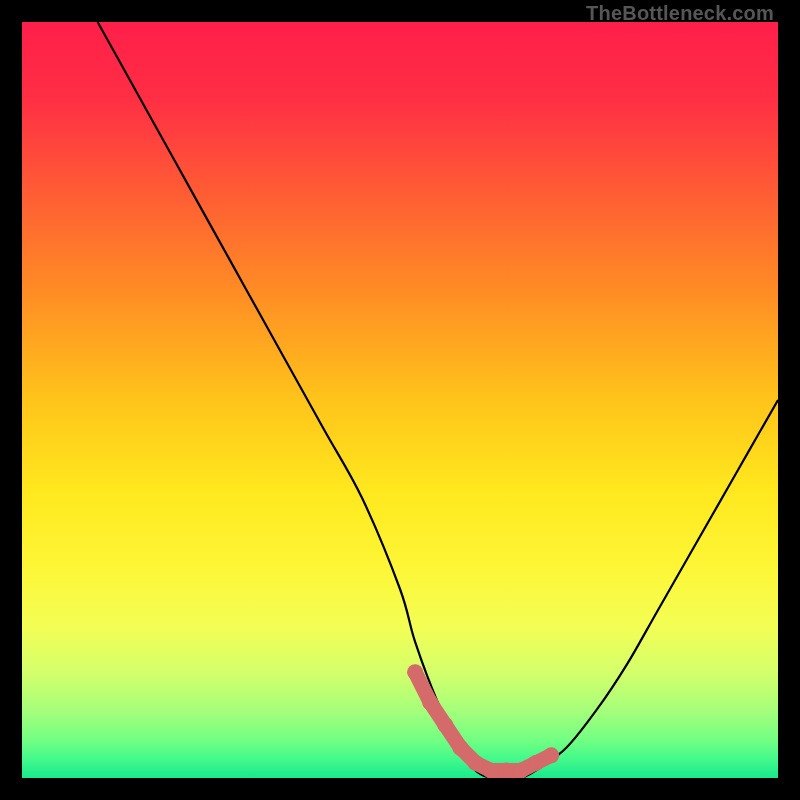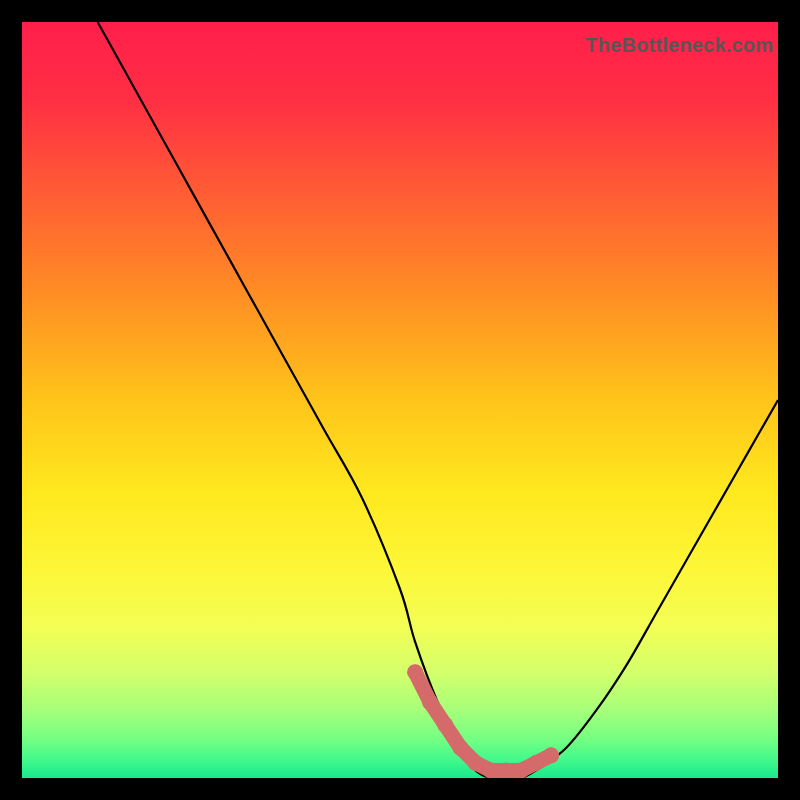--- a/index.html
+++ b/index.html
@@ -24,21 +24,20 @@
   }
   .watermark {
     position: absolute;
     top: 2px;
     right: 26px;
     font-family: Arial, Helvetica, sans-serif;
     font-size: 20px;
     font-weight: 600;
     color: #565656;
     letter-spacing: 0.2px;
-    margin-top: 32px;
   }
   svg.curves {
     position: absolute;
     inset: 0;
   }
 </style>
 </head>
 <body>
 
 <div class="frame">

